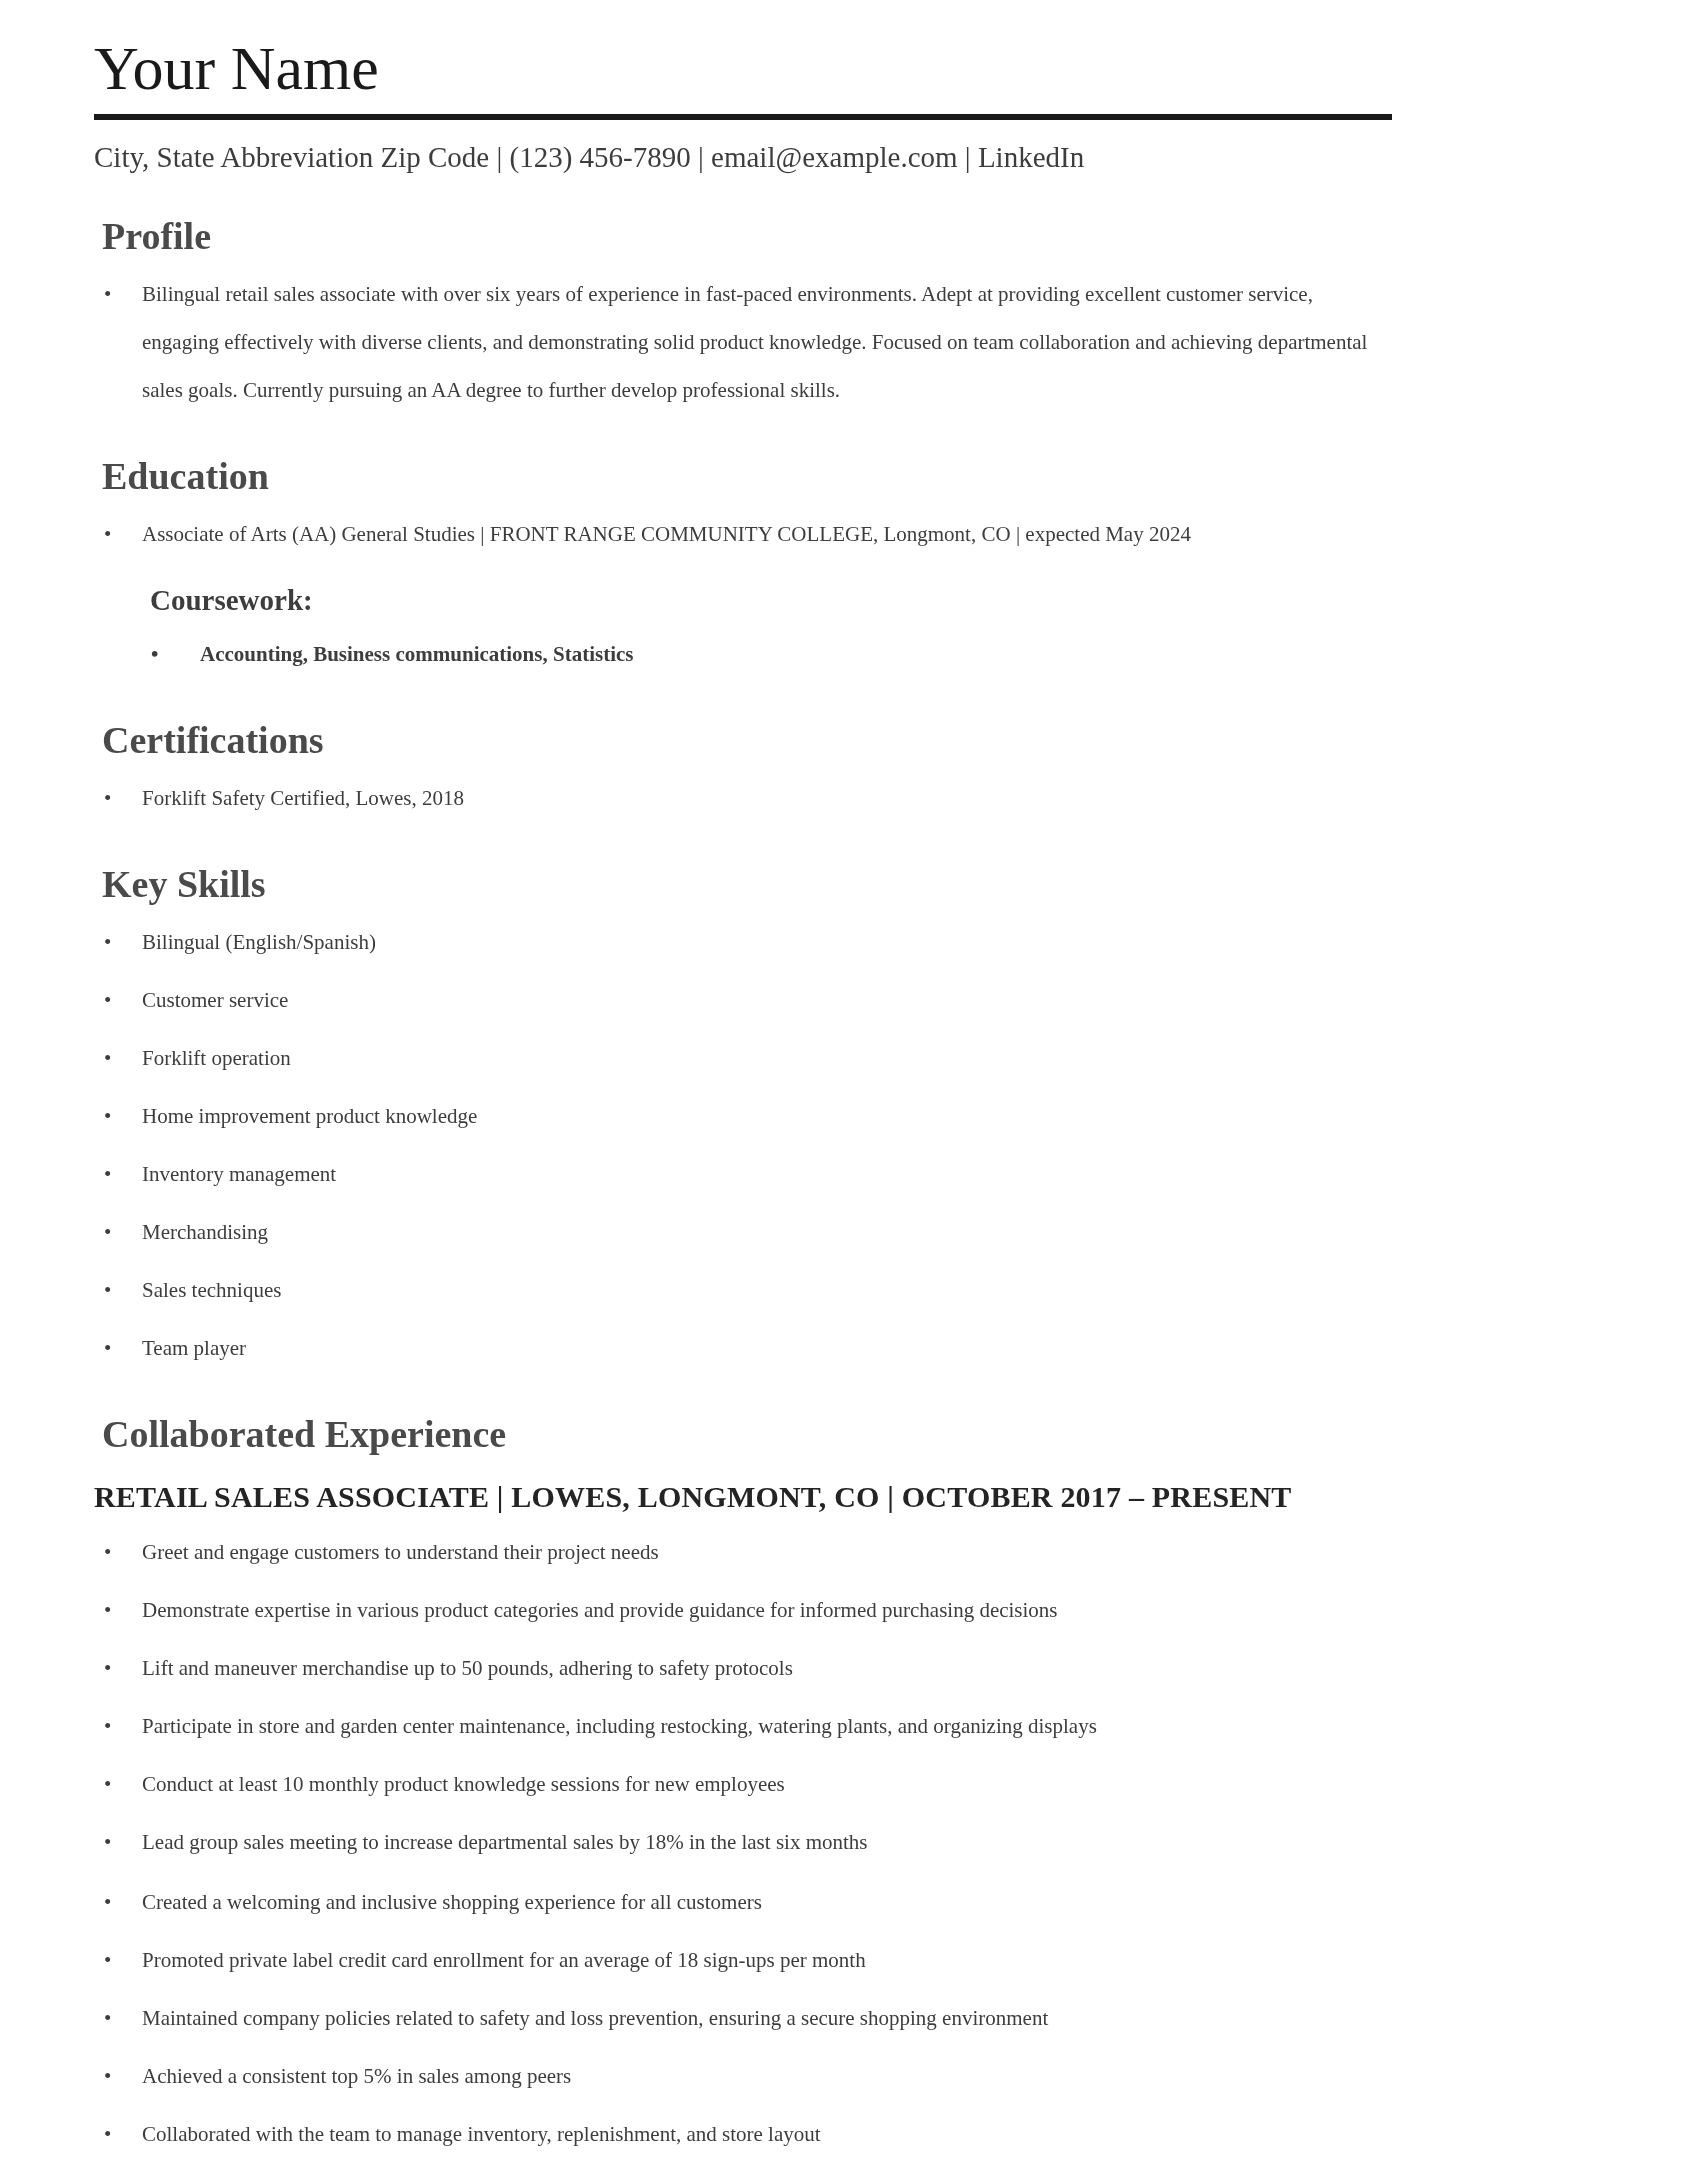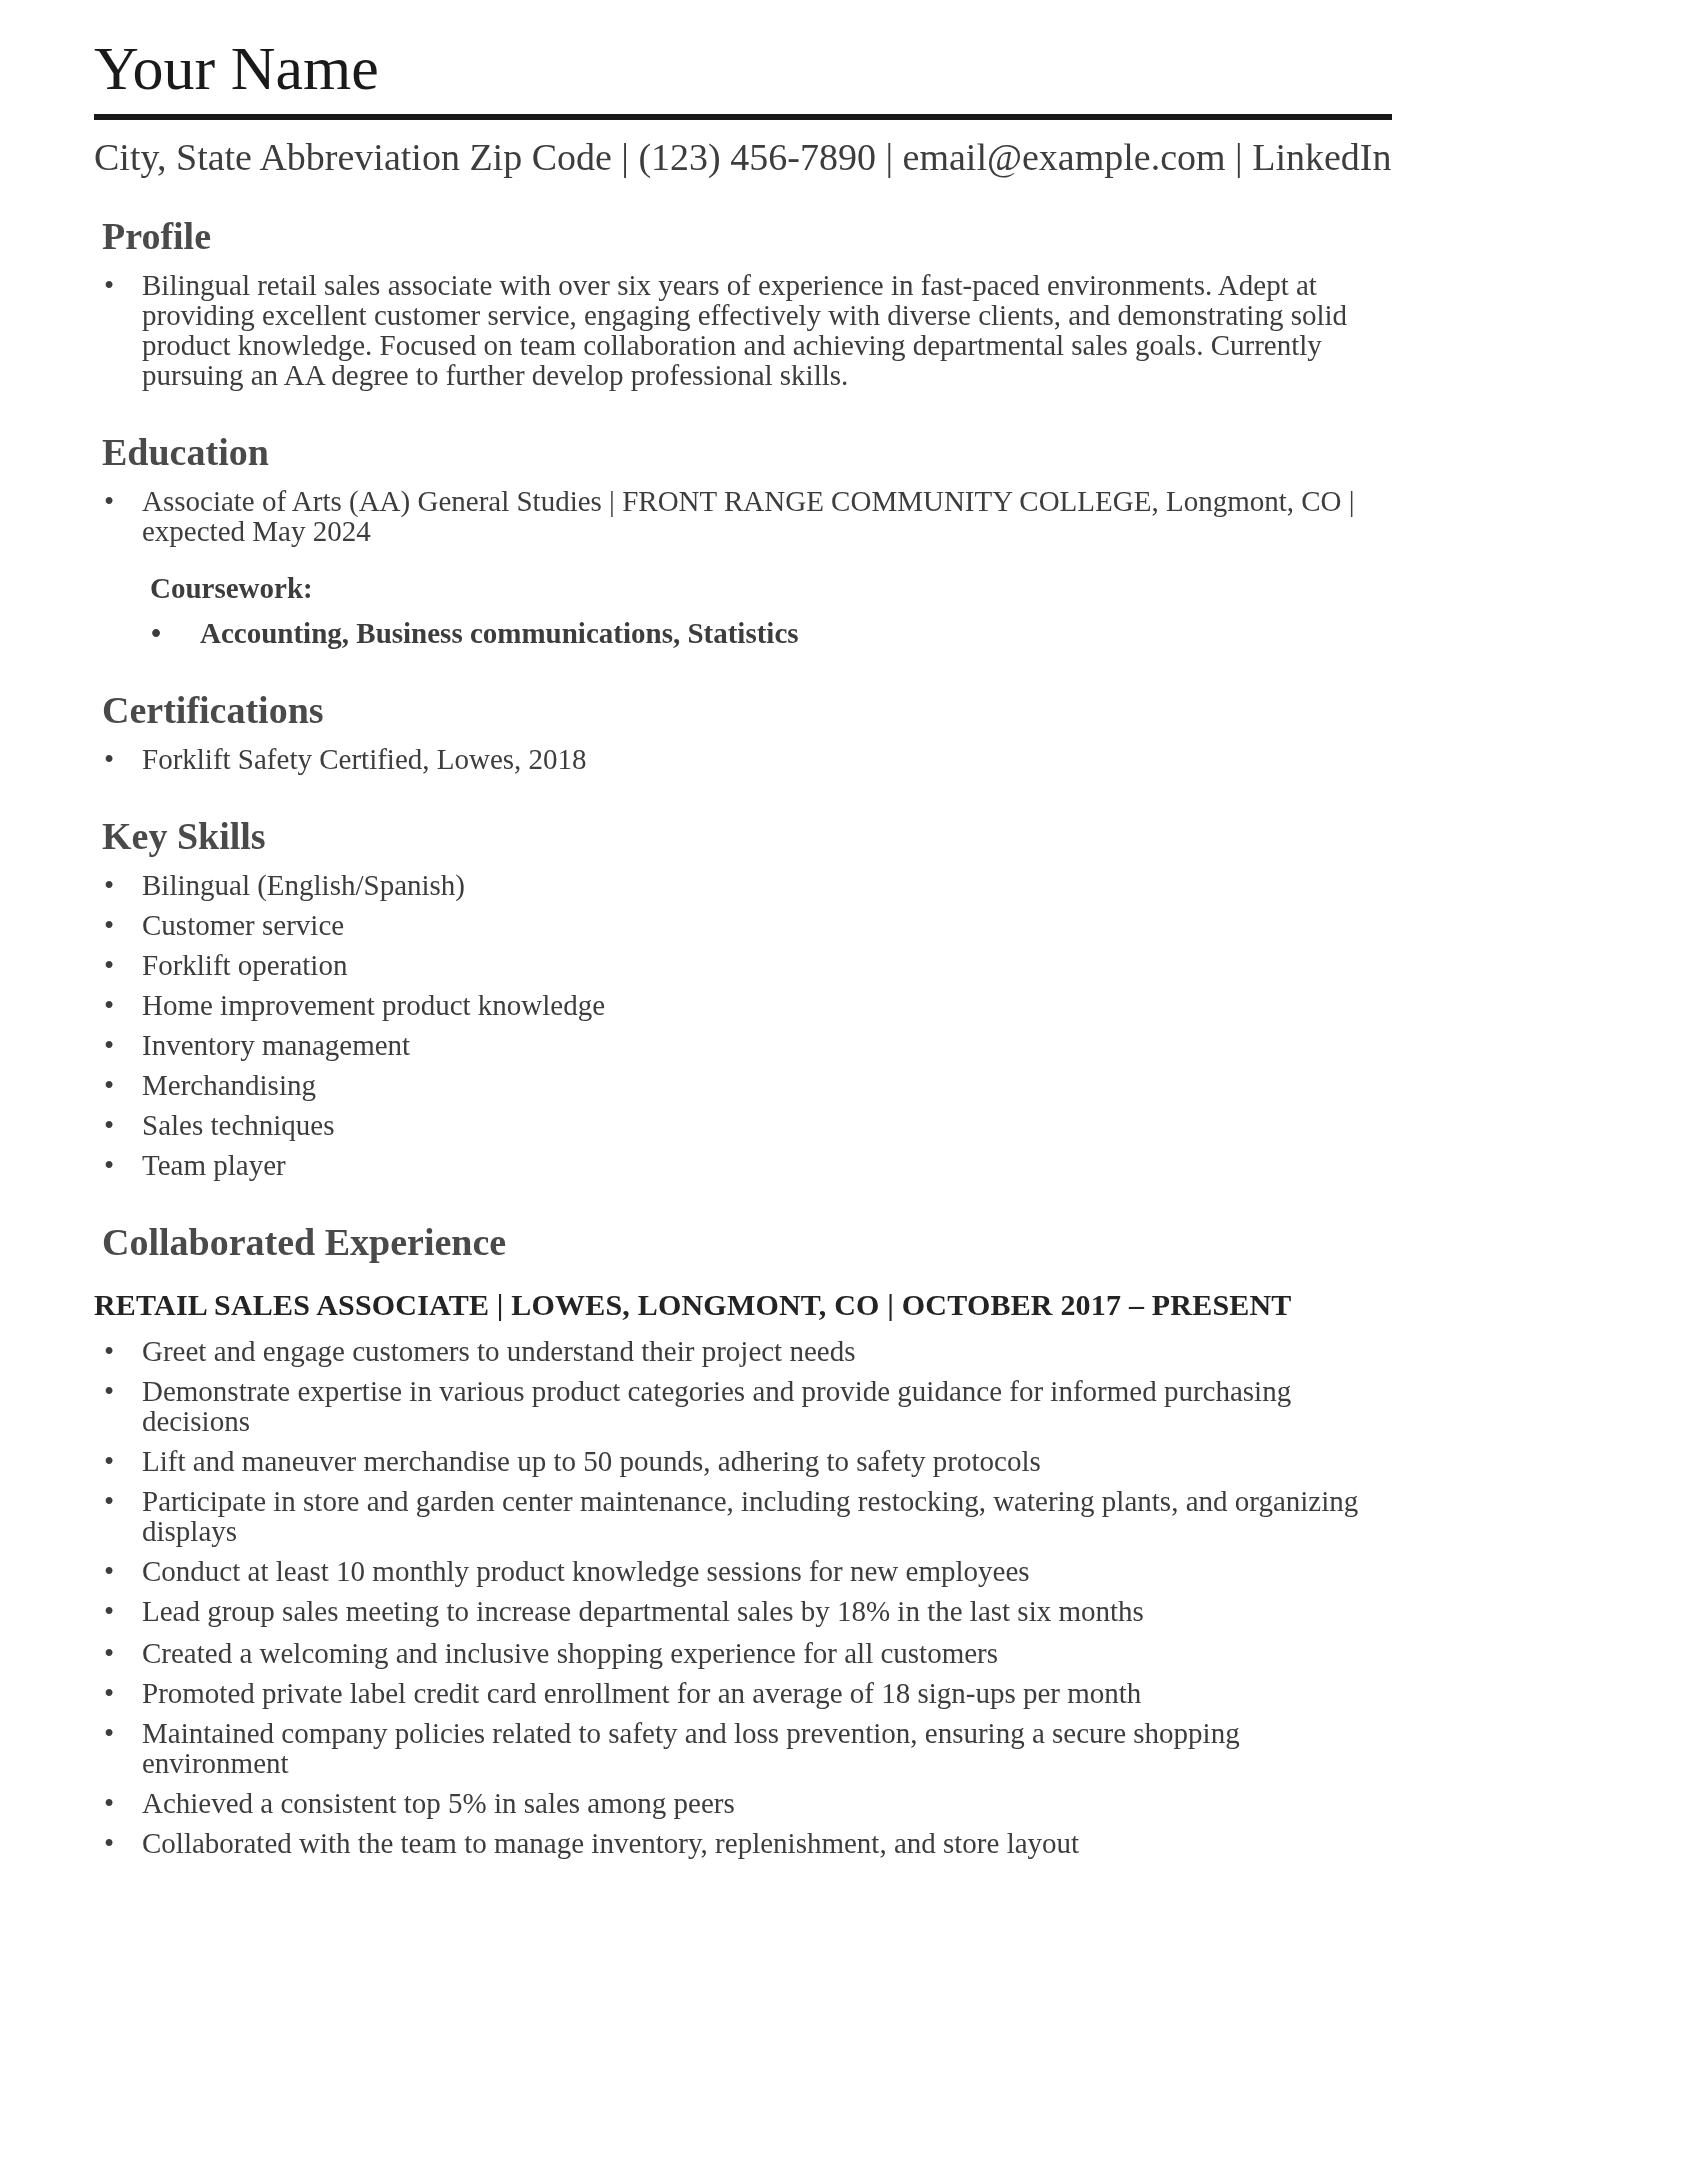--- a/index.html
+++ b/index.html
@@ -27,43 +27,43 @@
     font-weight: 400;
     color: #1a1a1a;
   }
   .rule {
     height: 6px;
     background: #191919;
     margin-top: 6px;
   }
   .contact {
     margin: 20px 0 0 0;
-    font-size: 38px;
+    font-size: 29px;
     line-height: 34px;
     color: #3d3d3d;
   }
   section { margin-top: 40px; }
   h2.section-title {
     margin: 8px;
     font-size: 38px;
     line-height: 44px;
     font-weight: 700;
     color: #4a4a4a;
   }
   ul.list {
     list-style: none;
     margin: 12px 0 0 0;
     padding: 0;
   }
   ul.list > li {
     position: relative;
     padding-left: 48px;
     margin-bottom: 10px;
-    font-size: 29px;
-    line-height: 30px;
+    font-size: 21px;
+    line-height: 48px;
     color: #3d3d3d;
   }
   ul.list > li::before {
     content: "\2022";
     position: absolute;
     left: 10px;
     top: 0;
   }
   .coursework-label {
     margin: 24px 0 0 56px;

